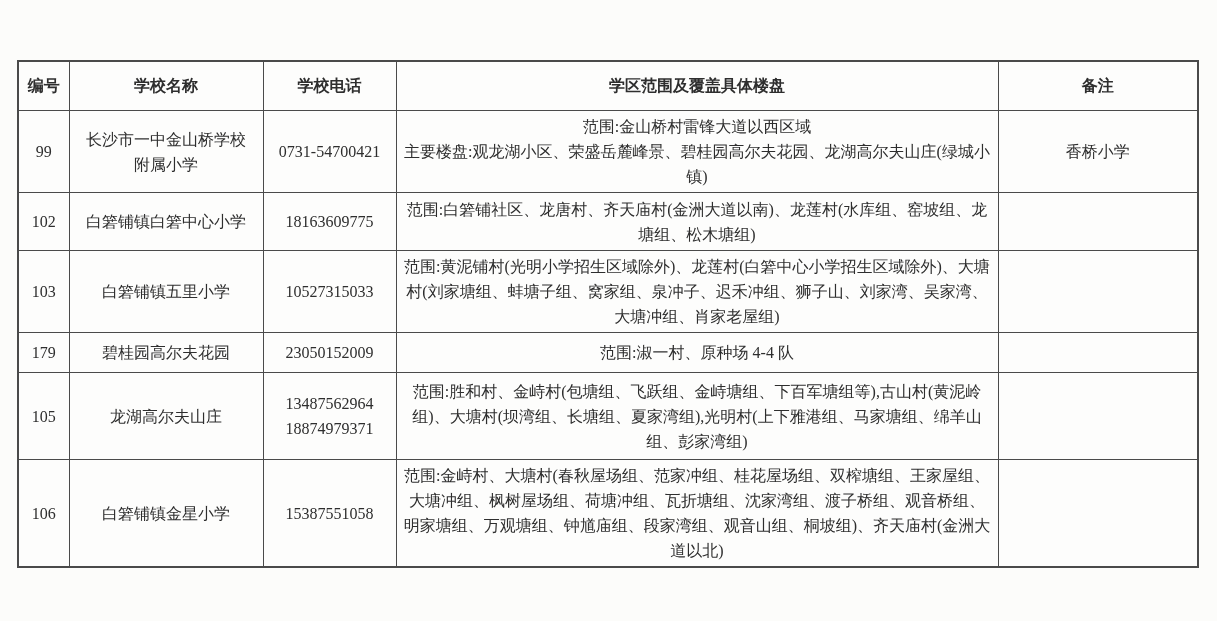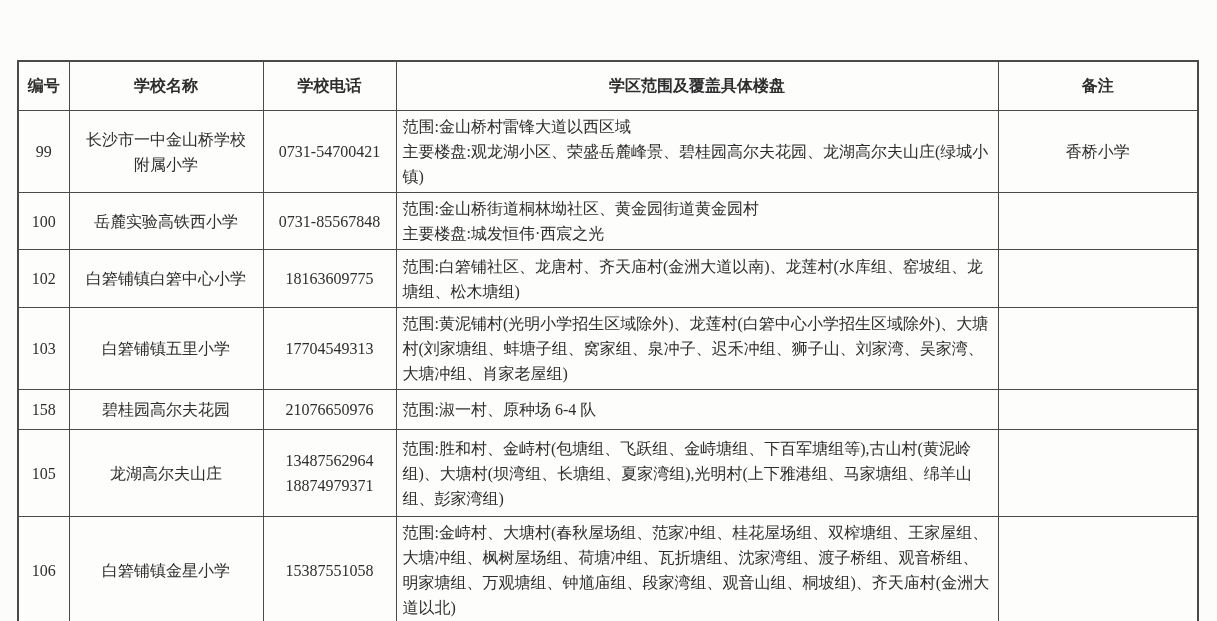--- a/index.html
+++ b/index.html
@@ -32,21 +32,21 @@
     height:44px;
     padding:2px 4px;
   }
   .school-table td { line-height:25px; }
   td.cell-center {
     text-align:center;
     vertical-align:middle;
     padding:2px 8px;
   }
   td.cell-range {
-    text-align:left;
+    text-align:center;
     vertical-align:middle;
     padding:3px 6px;
   }
   col.c-id    { width:51px;  }
   col.c-name  { width:194px; }
   col.c-phone { width:133px; }
   col.c-range { width:602px; }
   col.c-note  { width:200px; }
   td.cell-name { padding:2px 12px; }
 </style>
@@ -77,62 +77,50 @@
           <td class="cell-center cell-name">长沙市一中金山桥学校附属小学</td>
           <td class="cell-center">
             <div>0731-54700421</div>
           </td>
           <td class="cell-range">
             <div>范围:金山桥村雷锋大道以西区域</div>
             <div>主要楼盘:观龙湖小区、荣盛岳麓峰景、碧桂园高尔夫花园、龙湖高尔夫山庄(绿城小镇)</div>
           </td>
           <td class="cell-center">香桥小学</td>
         </tr>
-        <tr style="height: 49px;">
-          <td class="cell-center">100</td>
-          <td class="cell-center cell-name">岳麓实验高铁西小学</td>
-          <td class="cell-center">
-            <div>0731-85567848</div>
-          </td>
-          <td class="cell-range">
-            <div>范围:金山桥街道桐林坳社区、黄金园街道黄金园村</div>
-            <div>主要楼盘:城发恒伟·西宸之光</div>
-          </td>
-          <td class="cell-center"></td>
-        </tr>
         <tr style="height: 58px;">
           <td class="cell-center">102</td>
           <td class="cell-center cell-name">白箬铺镇白箬中心小学</td>
           <td class="cell-center">
             <div>18163609775</div>
           </td>
           <td class="cell-range">
             <div>范围:白箬铺社区、龙唐村、齐天庙村(金洲大道以南)、龙莲村(水库组、窑坡组、龙塘组、松木塘组)</div>
           </td>
           <td class="cell-center"></td>
         </tr>
         <tr style="height: 77px;">
           <td class="cell-center">103</td>
           <td class="cell-center cell-name">白箬铺镇五里小学</td>
           <td class="cell-center">
-            <div>17704549313</div>
+            <div>10527315033</div>
           </td>
           <td class="cell-range">
             <div>范围:黄泥铺村(光明小学招生区域除外)、龙莲村(白箬中心小学招生区域除外)、大塘村(刘家塘组、蚌塘子组、窝家组、泉冲子、迟禾冲组、狮子山、刘家湾、吴家湾、大塘冲组、肖家老屋组)</div>
           </td>
           <td class="cell-center"></td>
         </tr>
         <tr style="height: 40px;">
-          <td class="cell-center">158</td>
+          <td class="cell-center">179</td>
           <td class="cell-center cell-name">碧桂园高尔夫花园</td>
           <td class="cell-center">
-            <div>21076650976</div>
+            <div>23050152009</div>
           </td>
           <td class="cell-range">
-            <div>范围:淑一村、原种场 6-4 队</div>
+            <div>范围:淑一村、原种场 4-4 队</div>
           </td>
           <td class="cell-center"></td>
         </tr>
         <tr style="height: 87px;">
           <td class="cell-center">105</td>
           <td class="cell-center cell-name">龙湖高尔夫山庄</td>
           <td class="cell-center">
             <div>13487562964</div>
             <div>18874979371</div>
           </td>

